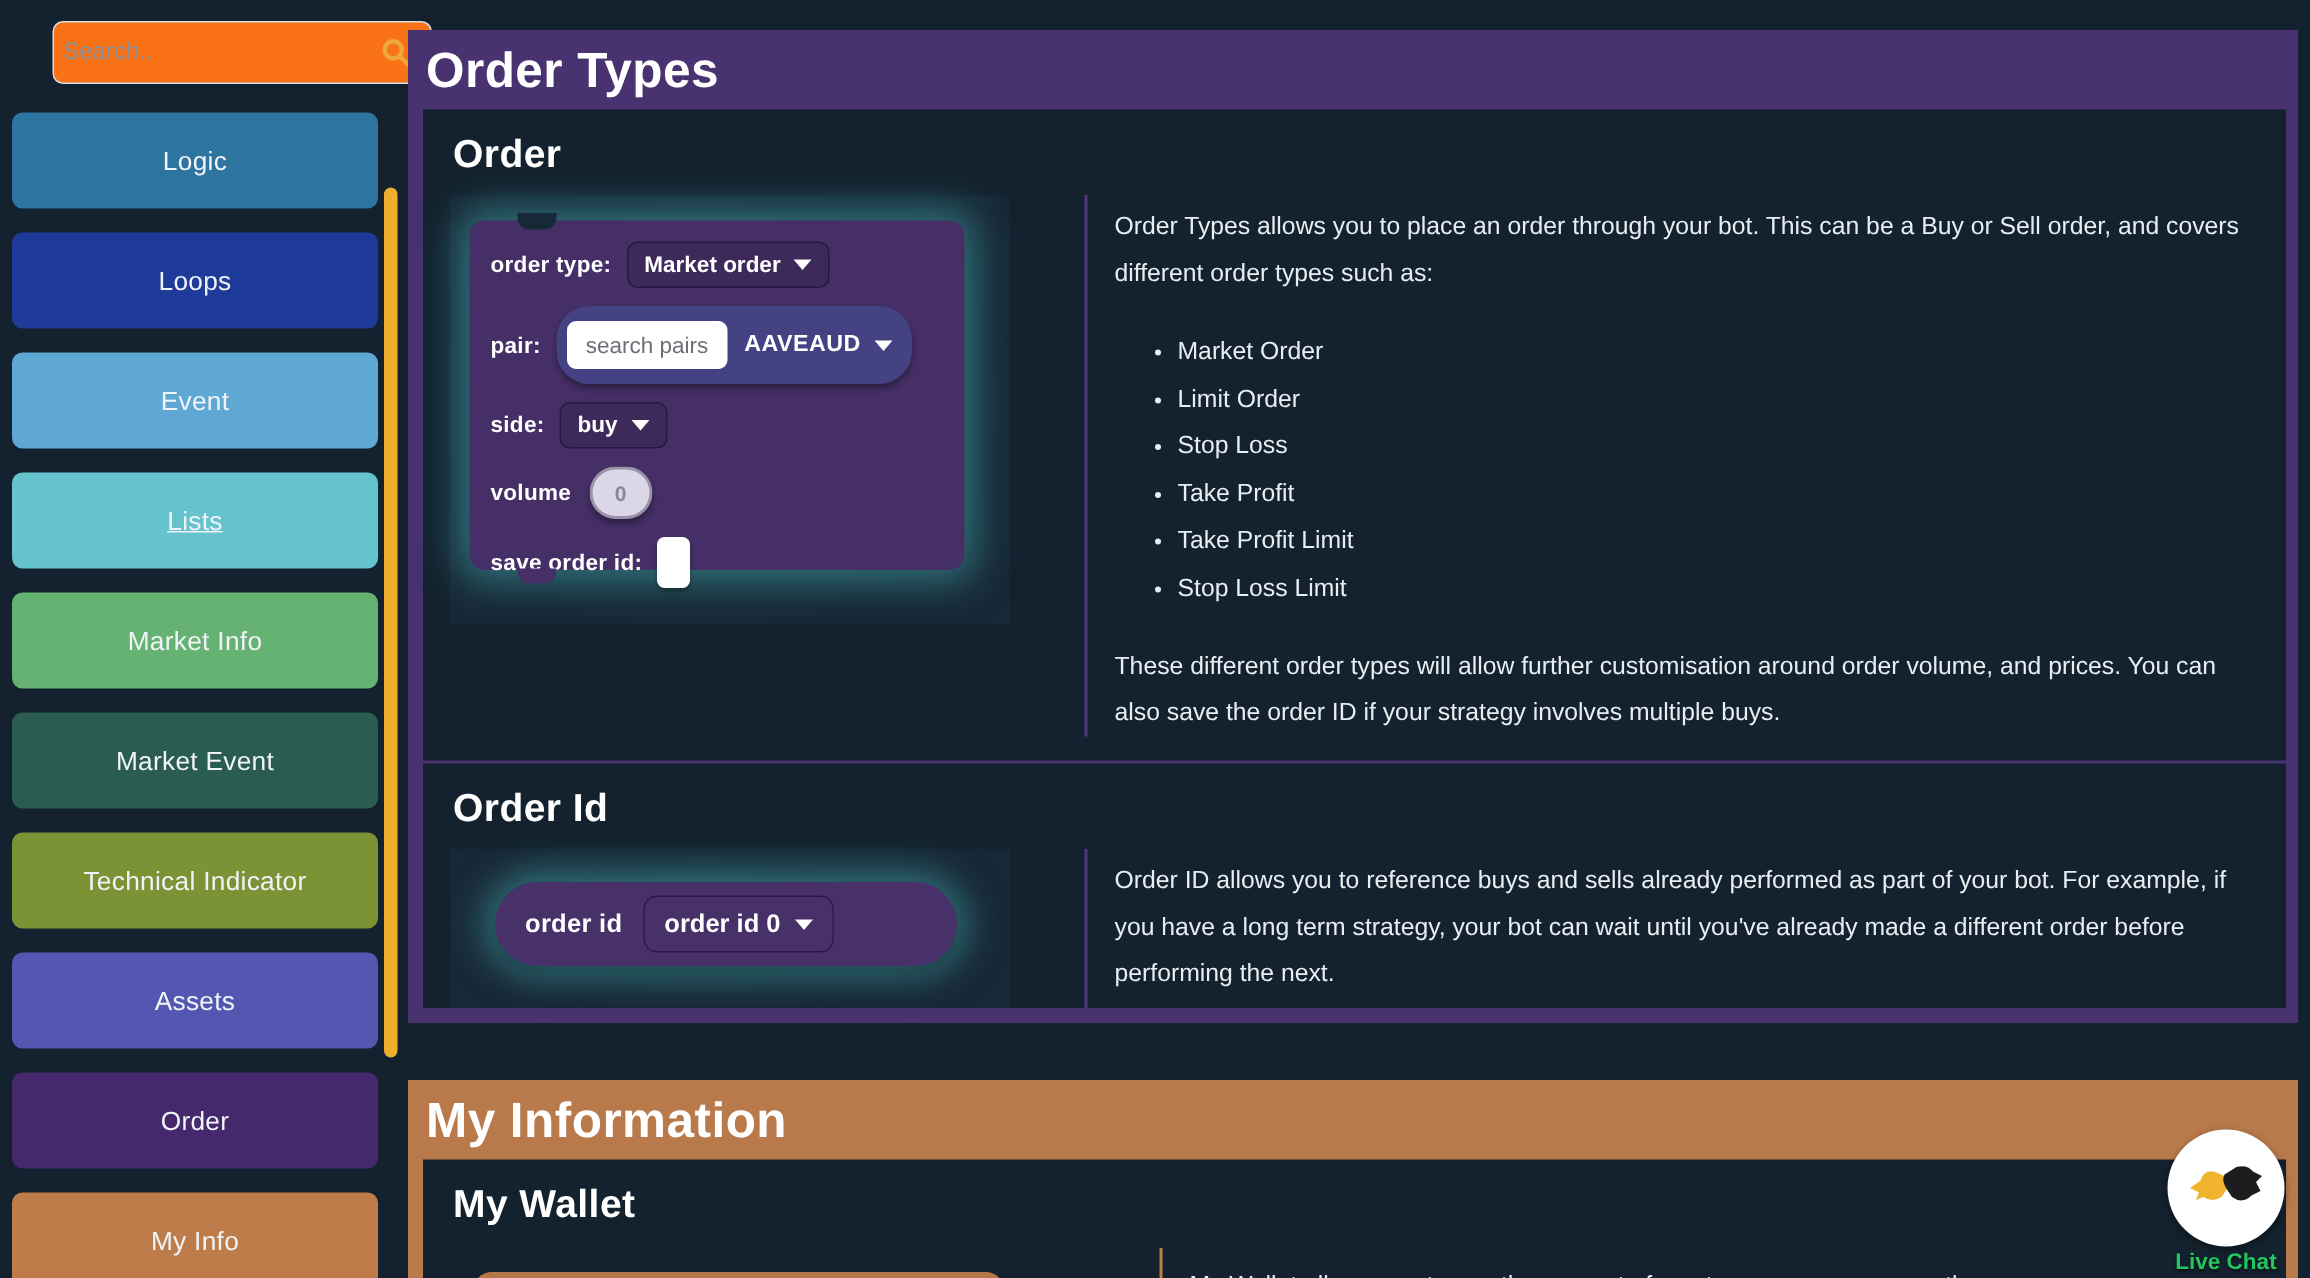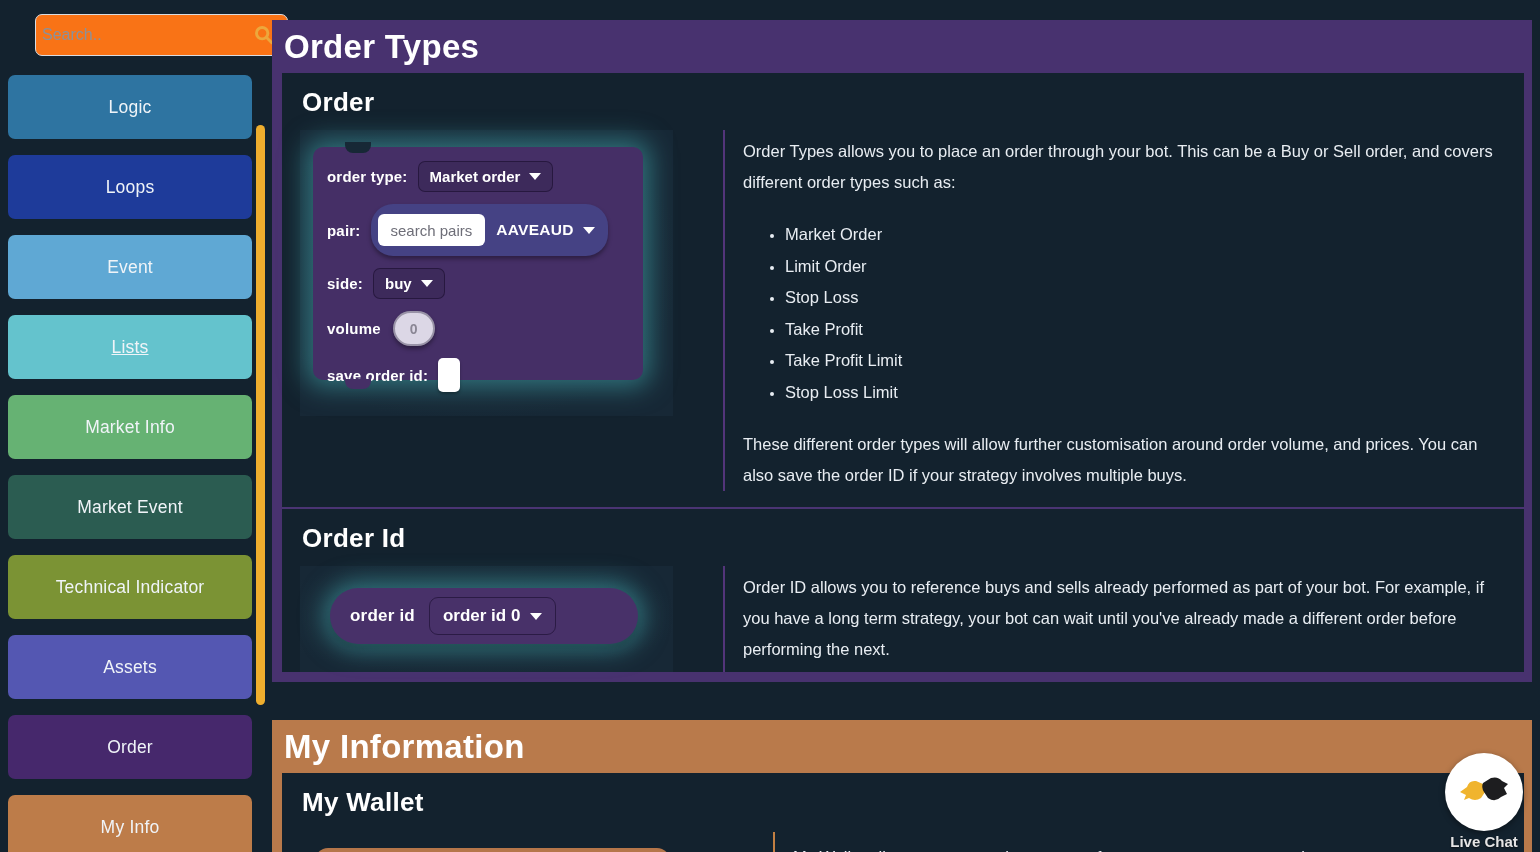--- a/index.html
+++ b/index.html
@@ -130,21 +130,21 @@
   }
   .wallet-text { padding-top:10px; }
 
   
   .livechat { position:absolute; right:8px; bottom:2px; width:96px; display:flex; flex-direction:column; align-items:center; cursor:pointer; }
   .livechat-circle {
     width:78px; height:78px; border-radius:50%; background:#fff;
     display:flex; align-items:center; justify-content:center;
     box-shadow:0 2px 6px rgba(0,0,0,.4);
   }
-  .livechat-label { font-size:15px; font-weight:700; color:#e5e5e5; margin-top:2px; text-shadow:0 1px 2px rgba(0,0,0,.6); }
+  .livechat-label { font-size:15px; font-weight:700; color:#22c55e; margin-top:2px; text-shadow:0 1px 2px rgba(0,0,0,.6); }
 </style>
 </head>
 <body>
 
 <div class="sidebar">
   <div class="search-wrap">
     <input type="text" placeholder="Search.." style="">
     <svg class="search-icon" viewBox="0 0 24 24" fill="none" stroke="#eda73c" stroke-width="3.2" stroke-linecap="round">
       <circle cx="10" cy="10" r="6.2"></circle>
         <line x1="14.8" y1="14.8" x2="20.5" y2="20.5"></line>

